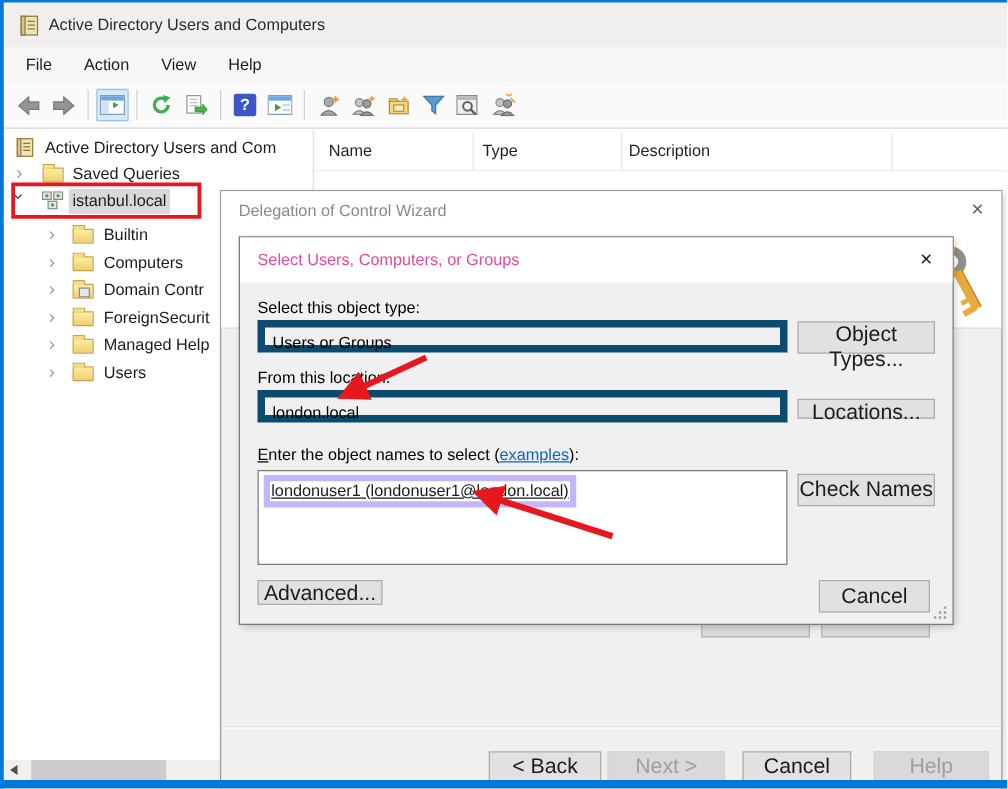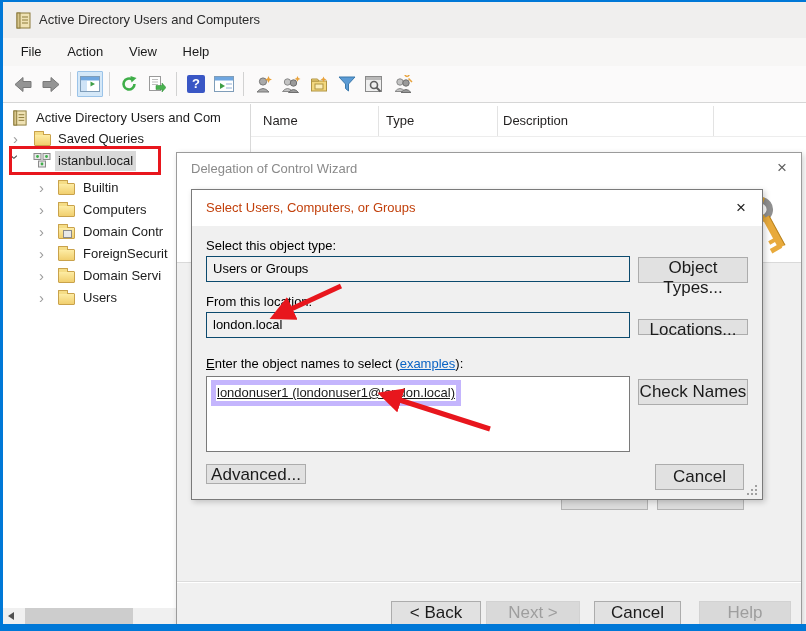--- a/index.html
+++ b/index.html
@@ -57,24 +57,24 @@
   .wizard-btn-sep { position:absolute; left:0; top:428px; width:100%; height:2px; border-top:1px solid #dcdcdc; border-bottom:1px solid #ffffff; }
   .hidden-frag { position:absolute; height:17px; background:#dcdcdc; border:1px solid #b3b3b3; z-index:3; }
 
   .btn { position:absolute; height:24px; background:#e1e1e1; border:1px solid #acacac; font-family:inherit; font-size:17px; color:#1b1b1b; text-align:center; }
   .btn.default { border:2px solid #0078d7; }
   .btn.disabled { background:#d9d9d9; border:1px solid #d2d2d2; color:#9e9e9e; }
 
   
   .seldlg { position:absolute; left:14px; top:36px; width:572px; height:311px; background:#f0f0f0; border:1px solid #7a7a7a; z-index:10; box-shadow:2px 2px 6px rgba(0,0,0,.2); }
   .seldlg-titlebar { position:absolute; left:0; top:0; width:100%; height:36px; background:#ffffff; }
-  .seldlg-title { position:absolute; left:14px; top:10px; color:#c2410c; }
+  .seldlg-title { position:absolute; left:14px; top:10px; color:#ec4899; }
   .seldlg-close { position:absolute; right:16px; top:8px; color:#222222; font-size:17px; cursor:default; }
   .fld-label { position:absolute; left:14px; color:#000000; }
-  .ro-field { position:absolute; left:14px; width:424px; height:26px; background:#f0f0f0; border:1px solid #0c4a6e; line-height:24px; padding-left:6px; color:#000; }
+  .ro-field { position:absolute; left:14px; width:424px; height:26px; background:#f0f0f0; border:6px solid #0c4a6e; line-height:24px; padding-left:6px; color:#000; }
   .names-box { position:absolute; left:14px; top:186px; width:424px; height:76px; background:#ffffff; border:1px solid #7a7a7a; padding:3px 0 0 4px; }
   .names-text { display:inline-block; text-decoration:underline; border:5px solid #c4b5fd; padding:0 1px; line-height:16px; }
   .link { color:#0a63c4; text-decoration:underline; }
   .accel { text-decoration:underline; }
   .grip { position:absolute; right:4px; bottom:3px; }
 
   
   .red-box { position:absolute; left:9px; top:146px; width:152px; height:29px; border:3px solid #e8161d; z-index:40; }
   .annot-svg { position:absolute; left:0; top:0; width:806px; height:631px; z-index:60; pointer-events:none; }
 </style>
@@ -255,21 +255,21 @@
       <span class="tlabel" style="left:80px">Domain Contr</span>
     </div>
     <div class="tree-row" style="top:140px;left:0">
       <span class="chev" style="left:36px">›</span>
       <span class="ticon icon-folder" style="left:55px"></span>
       <span class="tlabel" style="left:80px">ForeignSecurit</span>
     </div>
     <div class="tree-row" style="top:162px;left:0">
       <span class="chev" style="left:36px">›</span>
       <span class="ticon icon-folder" style="left:55px"></span>
-      <span class="tlabel" style="left:80px">Domain Servi</span>
+      <span class="tlabel" style="left:80px">Managed Help</span>
     </div>
     <div class="tree-row" style="top:184px;left:0">
       <span class="chev" style="left:36px">›</span>
       <span class="ticon icon-folder" style="left:55px"></span>
       <span class="tlabel" style="left:80px">Users</span>
     </div>
   </div>
 
   <div class="hscroll">
     <span class="hs-arrow"></span>

